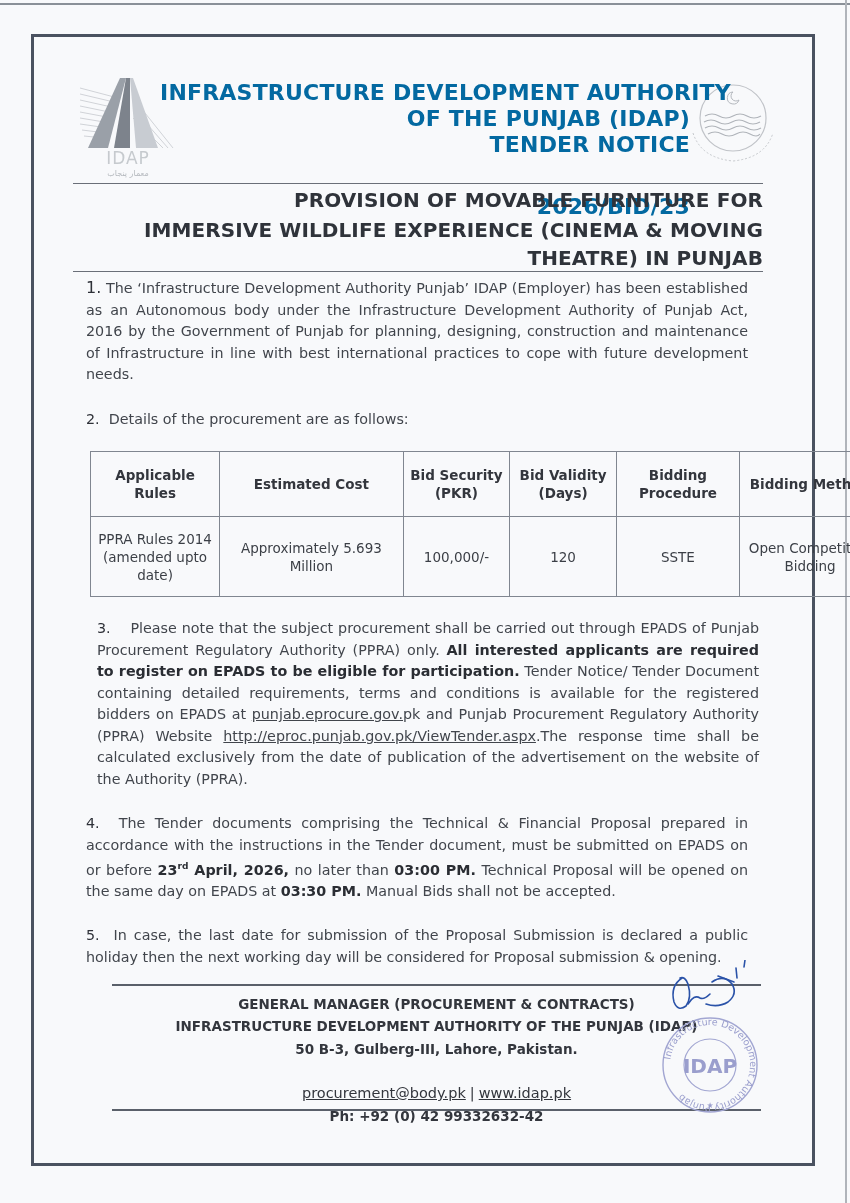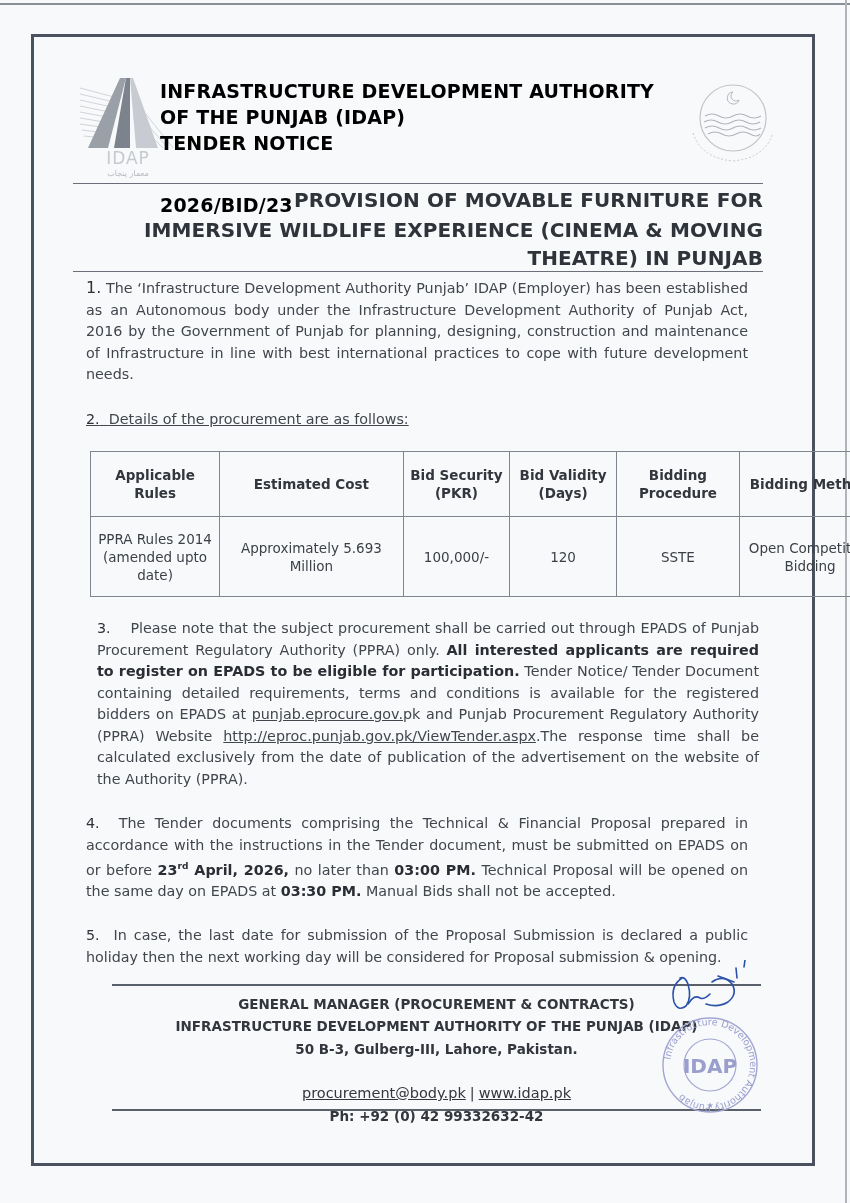--- a/index.html
+++ b/index.html
@@ -14,22 +14,22 @@
   .frame {
     position: absolute; left: 31px; top: 34px; width: 778px; height: 1126px;
     border: 3px solid #4a5260; box-sizing: content-box;
   }
   .abs { position: absolute; }
 
   
   .logo-idap { left: 78px; top: 68px; width: 100px; height: 110px; }
   .logo-punjab { left: 688px; top: 78px; width: 90px; height: 86px; }
   .hdr-line {
-    left: 160px; width: 530px; text-align: left; font-weight: bold;
-    font-size: 19px; color: #000000; letter-spacing: 0.2px; white-space: nowrap;
+    left: 160px; width: 530px; text-align: right; font-weight: bold;
+    font-size: 22px; color: #0369a1; letter-spacing: 0.2px; white-space: nowrap;
   }
   .rule { background: #6a6f78; height: 1px; }
   .title-line {
     left: 73px; width: 690px; text-align: right; font-weight: bold;
     font-size: 20px; color: #2f333a; white-space: nowrap; letter-spacing: 0.1px;
   }
 
   .para {
     left: 86px; width: 662px; font-size: 14.3px; line-height: 21.5px;
     color: #41454c; text-align: justify; text-align-last: left;
@@ -119,21 +119,21 @@
 <div class="abs title-line" style="top:218px;">IMMERSIVE WILDLIFE EXPERIENCE (CINEMA &amp; MOVING</div>
 <div class="abs title-line" style="top:246px;">THEATRE) IN PUNJAB</div>
 
 <div class="abs rule" style="left:73px; top:271px; width:690px;"></div>
 
 <div class="abs para" style="top:277px;">
   <span class="num" style="font-size:16px;">1.</span>
   <span>The ‘Infrastructure Development Authority Punjab’ IDAP (Employer) has been established as an Autonomous body under the Infrastructure Development Authority of Punjab Act, 2016 by the Government of Punjab for planning, designing, construction and maintenance of Infrastructure in line with best international practices to cope with future development needs.</span>
 </div>
 
-<div class="abs para" style="top:409px;text-decoration:underline;">
+<div class="abs para" style="top:409px;">
   <span class="num">2.</span>&nbsp;
   <span>Details of the procurement are as follows:</span>
 </div>
 
 <table class="proc">
   <colgroup>
     <col style="width:109px">
       <col style="width:155px">
       <col style="width:90px">
     <col style="width:90px">

